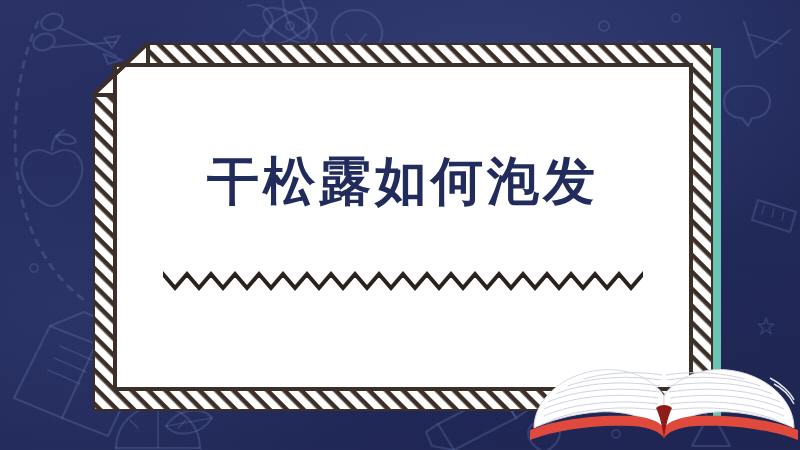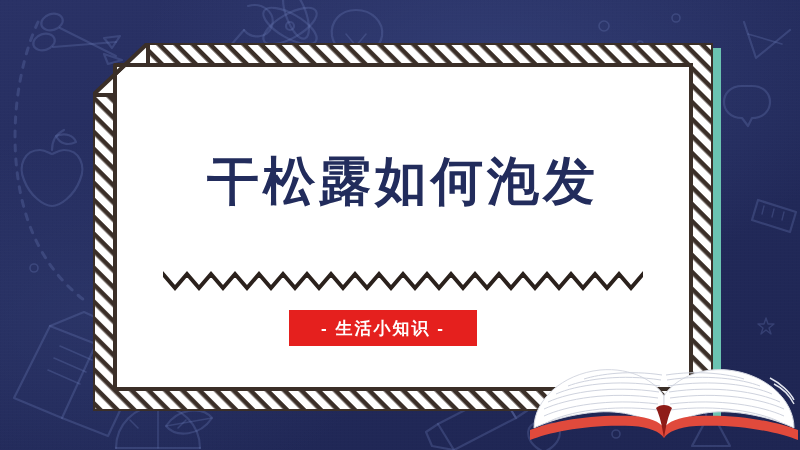--- a/index.html
+++ b/index.html
@@ -223,23 +223,20 @@
   </div>
 
   <div class="content">
 
     <div class="title">干松露如何泡发</div>
 
     <svg class="zig" width="480" height="26" viewBox="0 0 480 26">
       <polyline points="0,6 12,20 24,6 36,20 48,6 60,20 72,6 84,20 96,6 108,20 120,6 132,20 144,6 156,20 168,6 180,20 192,6 204,20 216,6 228,20 240,6 252,20 264,6 276,20 288,6 300,20 312,6 324,20 336,6 348,20 360,6 372,20 384,6 396,20 408,6 420,20 432,6 444,20 456,6 468,20 480,6" fill="none" stroke="#2b211c" stroke-width="4" stroke-linejoin="miter" stroke-linecap="square"></polyline>
     </svg>
 
-    <div class="badge">
-      <span>- 生活小知识 -</span>
-    </div>
 
   </div>
 
   <svg class="book" width="272" height="92" viewBox="0 0 272 92">
 
     <path d="M6 68 C6 40, 34 14, 72 10 C104 7, 128 22, 136 36 L136 72 C126 60, 100 50, 70 52 C42 54, 18 62, 6 68 Z" fill="#ffffff" stroke="#d6d9e2" stroke-width="1"></path>
 
     <path d="M266 68 C266 40, 238 14, 200 10 C168 7, 144 22, 136 36 L136 72 C146 60, 172 50, 202 52 C230 54, 254 62, 266 68 Z" fill="#ffffff" stroke="#d6d9e2" stroke-width="1"></path>
 
     <g stroke="#cfd3de" stroke-width="1" fill="none">

